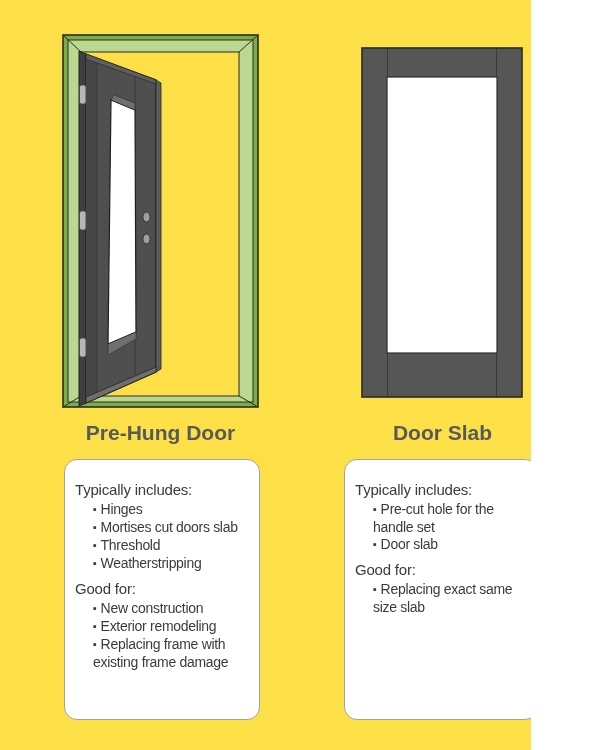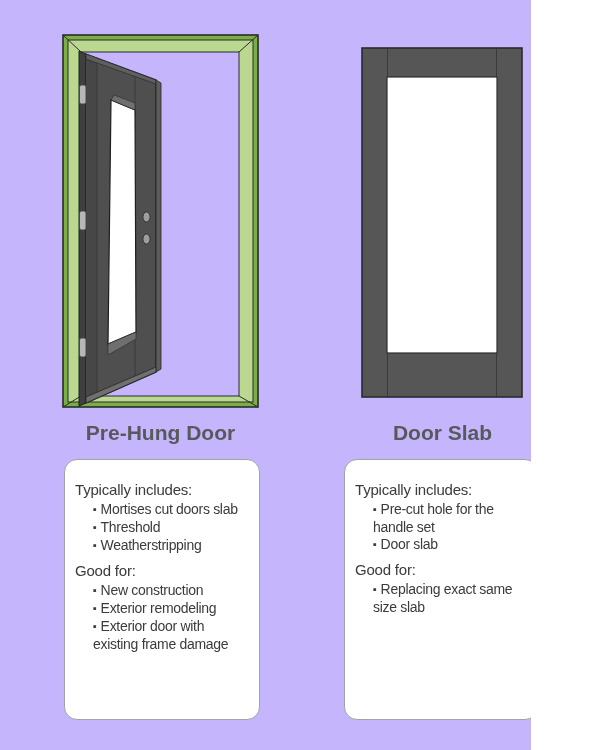--- a/index.html
+++ b/index.html
@@ -1,16 +1,16 @@
 <!DOCTYPE html>
 <html><head>
 <meta charset="utf-8">
 <style>
   html,body{margin:0;padding:0;background:#fff;}
-  #page{position:relative;width:531px;height:750px;background:#c4b5fd;overflow:hidden;
+  #page{position:relative;width:531px;height:750px;background:#fde047;overflow:hidden;
         font-family:"Liberation Sans", sans-serif;}
 
   .illus{position:absolute;}
   #illus-prehung{left:55px;top:28px;width:215px;height:385px;}
   #illus-slab{left:355px;top:40px;width:175px;height:365px;}
 
   .door-title{position:absolute;top:421px;font-size:21px;font-weight:700;
               color:#58595B;text-align:center;letter-spacing:0px;}
   #title-prehung{left:53px;width:215px;}
   #title-slab{left:355px;width:175px;}
@@ -75,29 +75,30 @@
     <line class="seam" x1="496.5" y1="49" x2="496.5" y2="396"></line>
     <rect x="387" y="77" width="110" height="276" stroke="#2E2E2E" stroke-width="1.2" fill="#FFFFFF"></rect>
   </svg>
 
   <div id="title-prehung" class="door-title">Pre-Hung Door</div>
   <div id="title-slab" class="door-title">Door Slab</div>
 
   <div id="box-prehung" class="info-box">
     <div class="sect">
       <div class="sect-heading">Typically includes:</div>
+      <div class="bi"><span class="bullet">▪</span><span>Hinges</span></div>
       <div class="bi"><span class="bullet">▪</span><span>Mortises cut doors slab</span></div>
       <div class="bi"><span class="bullet">▪</span><span>Threshold</span></div>
       <div class="bi"><span class="bullet">▪</span><span>Weatherstripping</span></div>
     </div>
     <div class="sect">
       <div class="sect-heading">Good for:</div>
       <div class="bi"><span class="bullet">▪</span><span>New construction</span></div>
       <div class="bi"><span class="bullet">▪</span><span>Exterior remodeling</span></div>
-      <div class="bi"><span class="bullet">▪</span><span>Exterior door with existing frame damage</span></div>
+      <div class="bi"><span class="bullet">▪</span><span>Replacing frame with existing frame damage</span></div>
     </div>
   </div>
 
   <div id="box-slab" class="info-box">
     <div class="sect">
       <div class="sect-heading">Typically includes:</div>
       <div class="bi"><span class="bullet">▪</span><span>Pre-cut hole for the handle set</span></div>
       <div class="bi"><span class="bullet">▪</span><span>Door slab</span></div>
     </div>
     <div class="sect">

